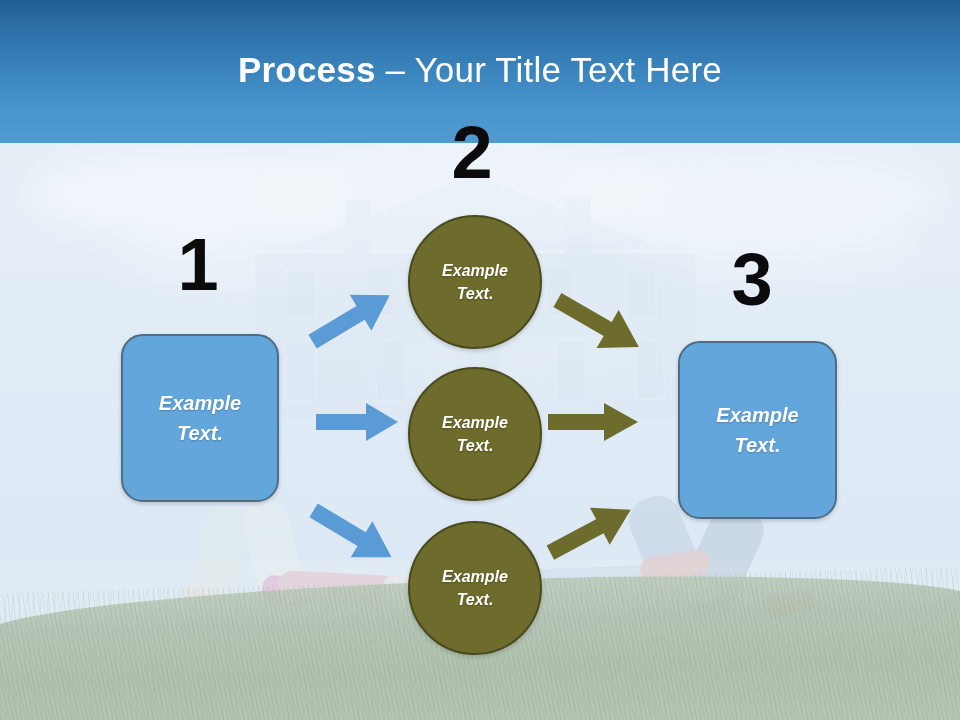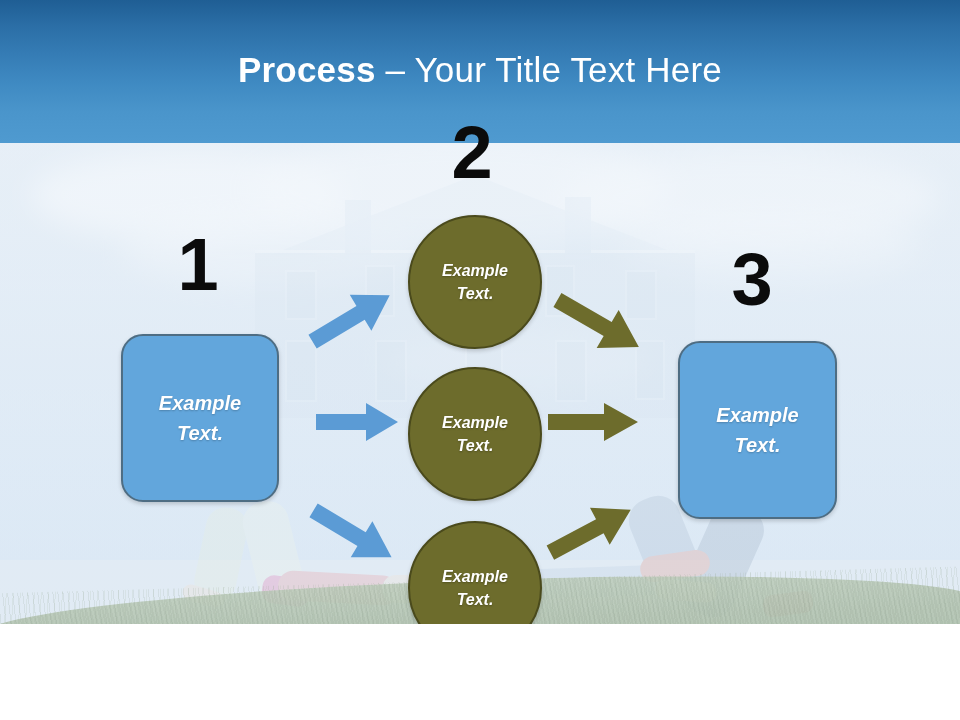--- a/index.html
+++ b/index.html
@@ -7,21 +7,21 @@
     padding: 0;
     background: #ffffff;
   }
   body {
     font-family: "Liberation Sans", sans-serif;
   }
 
   #slide {
     position: relative;
     width: 960px;
-    height: 624px;
+    height: 720px;
     overflow: hidden;
     background: #dfe9f2;
   }
 
   
   .bg-layer {
     position: absolute;
     left: 0; top: 0;
     width: 960px; height: 720px;
     overflow: hidden;

